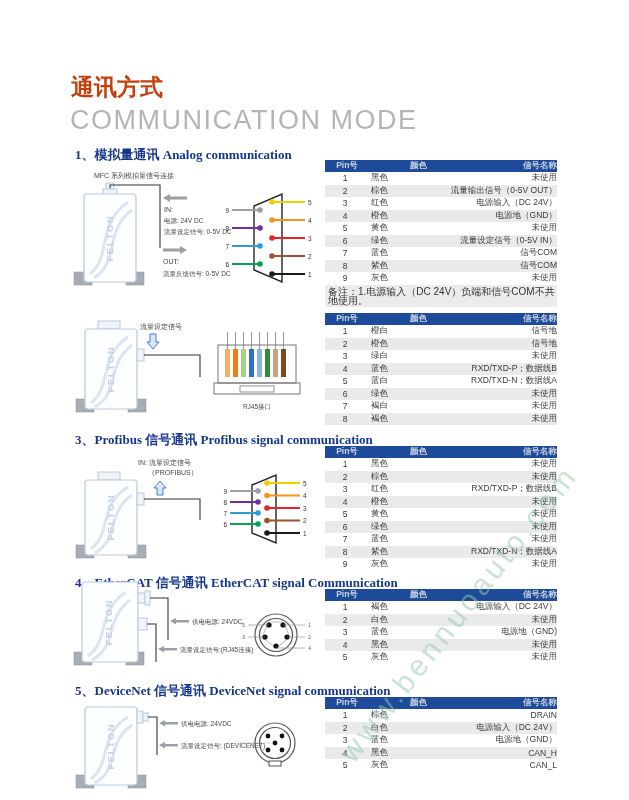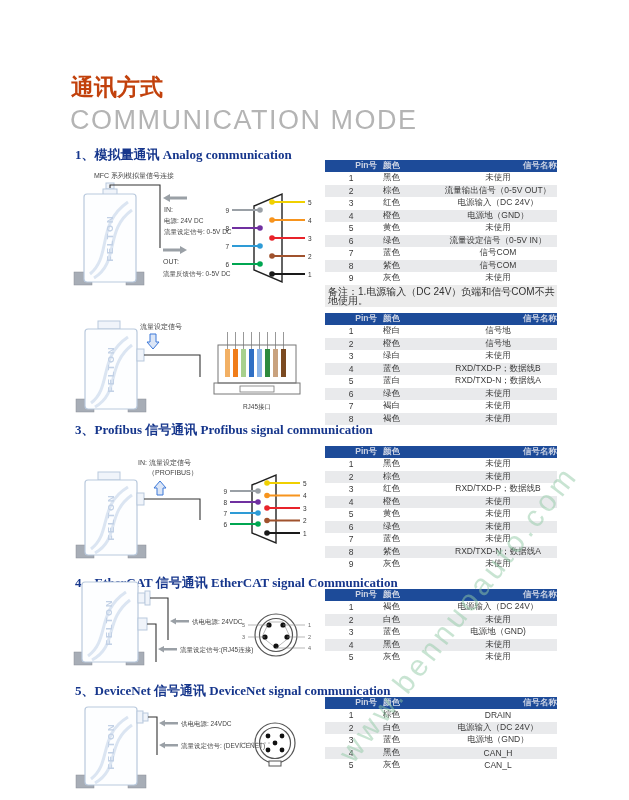--- a/index.html
+++ b/index.html
@@ -6,26 +6,26 @@
   .page{position:relative;width:629px;height:800px;background:#fff;overflow:hidden;
         font-family:"Liberation Sans",sans-serif;}
   .title-cn{position:absolute;left:71px;top:72px;font-size:23px;font-weight:bold;color:#c2410c;}
   .title-en{position:absolute;left:70px;top:105px;font-size:27px;color:#b4b4b4;letter-spacing:1.5px;}
   .sec-h{position:absolute;left:75px;font-family:"Liberation Serif",serif;font-weight:bold;
          font-size:13px;color:#16368c;white-space:nowrap;}
   .tablewrap{position:absolute;left:325px;width:232px;}
   table.pt{border-collapse:collapse;width:100%;font-size:8.5px;color:#3a3a3a;table-layout:fixed;}
   .pt th{background:#1d4b99;color:#ccd3e3;font-weight:bold;height:12px;padding:0;font-size:8.5px;}
   .pt td{height:12.5px;padding:0;}
-  .pt th:nth-child(1){width:36px;text-align:right;padding-left:16px;}
-  .pt th:nth-child(2){width:56px;text-align:left;padding-left:6px;}
+  .pt th:nth-child(1){width:36px;text-align:center;padding-left:4px;}
+  .pt th:nth-child(2){width:56px;text-align:right;padding-left:6px;}
   .pt th:nth-child(3){text-align:right;}
   .pt td:nth-child(1){text-align:center;}
   .pt td:nth-child(2){text-align:left;padding-left:6px;}
-  .pt td:nth-child(3){text-align:center;margin-top:33px;}
+  .pt td:nth-child(3){text-align:right;margin-top:33px;}
   .pt tbody tr:nth-child(even){background:#e9eaec;}
   .note{font-size:10px;background:#ececec;color:#333;padding:2px 2px 2px 3px;line-height:9px;}
   .diag{position:absolute;left:60px;}
   svg text{font-family:"Liberation Sans",sans-serif;}
   .dlabel{font-size:7px;fill:#444;}
   .dlabel-sm{font-size:6.5px;fill:#444;}
   .pinnum{font-size:6.5px;fill:#333;}
   .m12num{font-size:5.5px;fill:#666;}
   .db9body{fill:#fff;stroke:#222;stroke-width:1.4;}
   .devbody{fill:#fdfeff;stroke:#b9c9dd;stroke-width:1.2;}
@@ -46,21 +46,21 @@
 <body>
 
 <div class="page">
 
   <div class="watermark">www.bennuoauto.com</div>
 
   <div class="title-cn">通讯方式</div>
   <div class="title-en">COMMUNICATION MODE</div>
 
   <div class="sec-h" style="top:146px">1、模拟量通讯 Analog communication</div>
-  <div class="sec-h" style="top:421px">3、Profibus 信号通讯 Profibus signal communication</div>
+  <div class="sec-h" style="top:431px">3、Profibus 信号通讯 Profibus signal communication</div>
   <div class="sec-h" style="top:574px">4、EtherCAT 信号通讯 EtherCAT signal Communication</div>
   <div class="sec-h" style="top:682px">5、DeviceNet 信号通讯 DeviceNet signal communication</div>
 
   <div class="tablewrap" style="top:160px">
       <table class="pt">
         <thead>
           <tr>
             <th>Pin号</th>
             <th>颜色</th>
             <th>信号名称</th>

